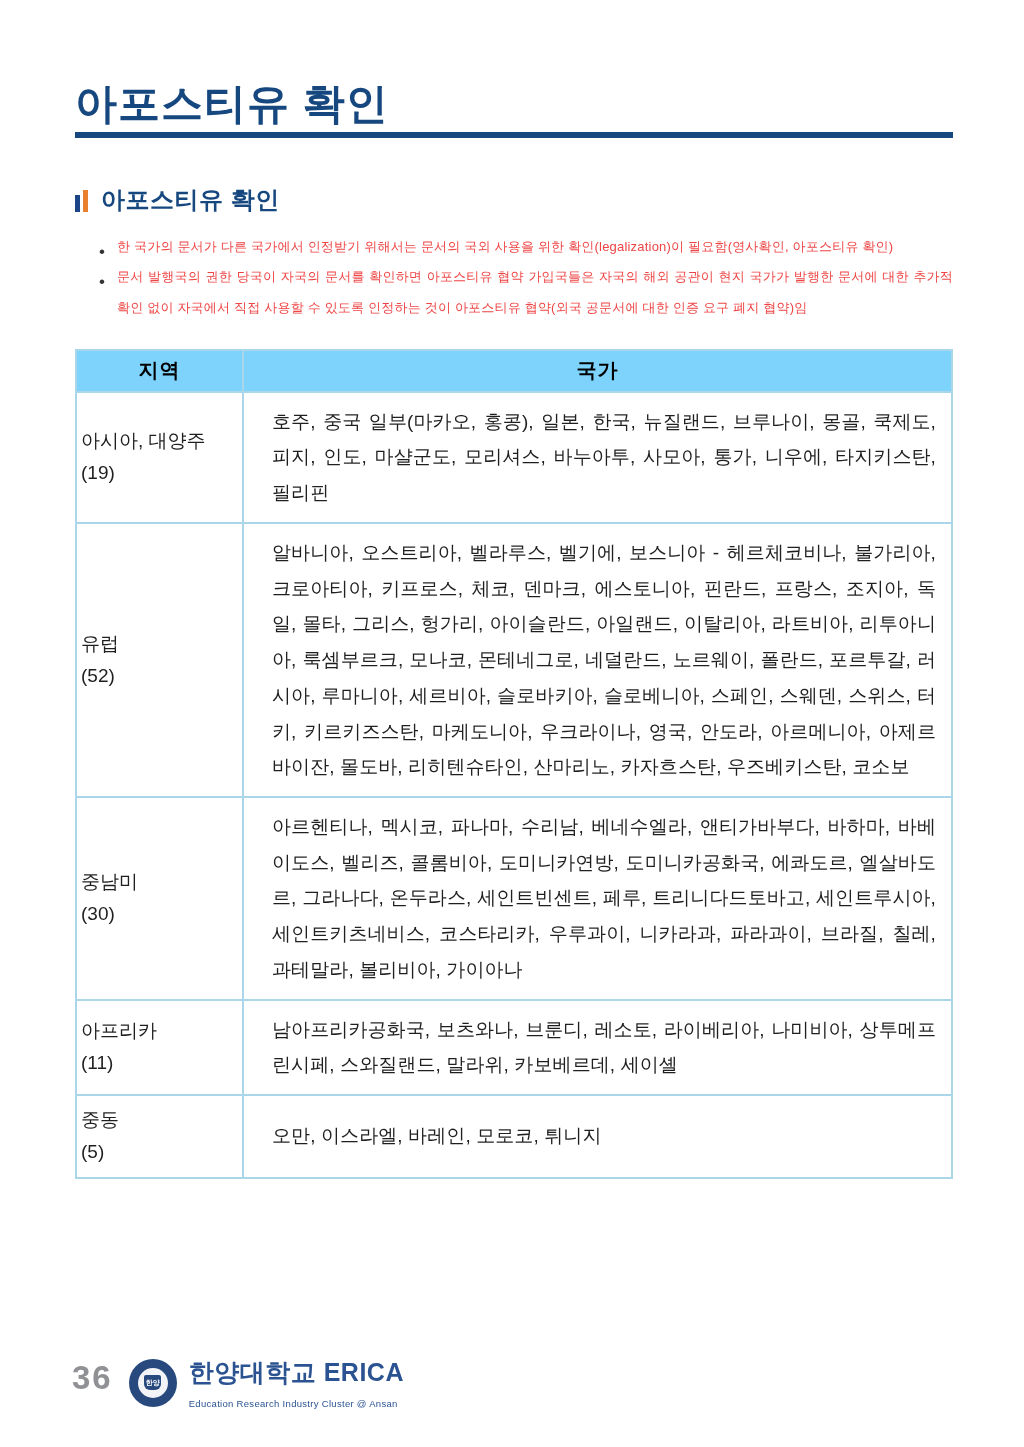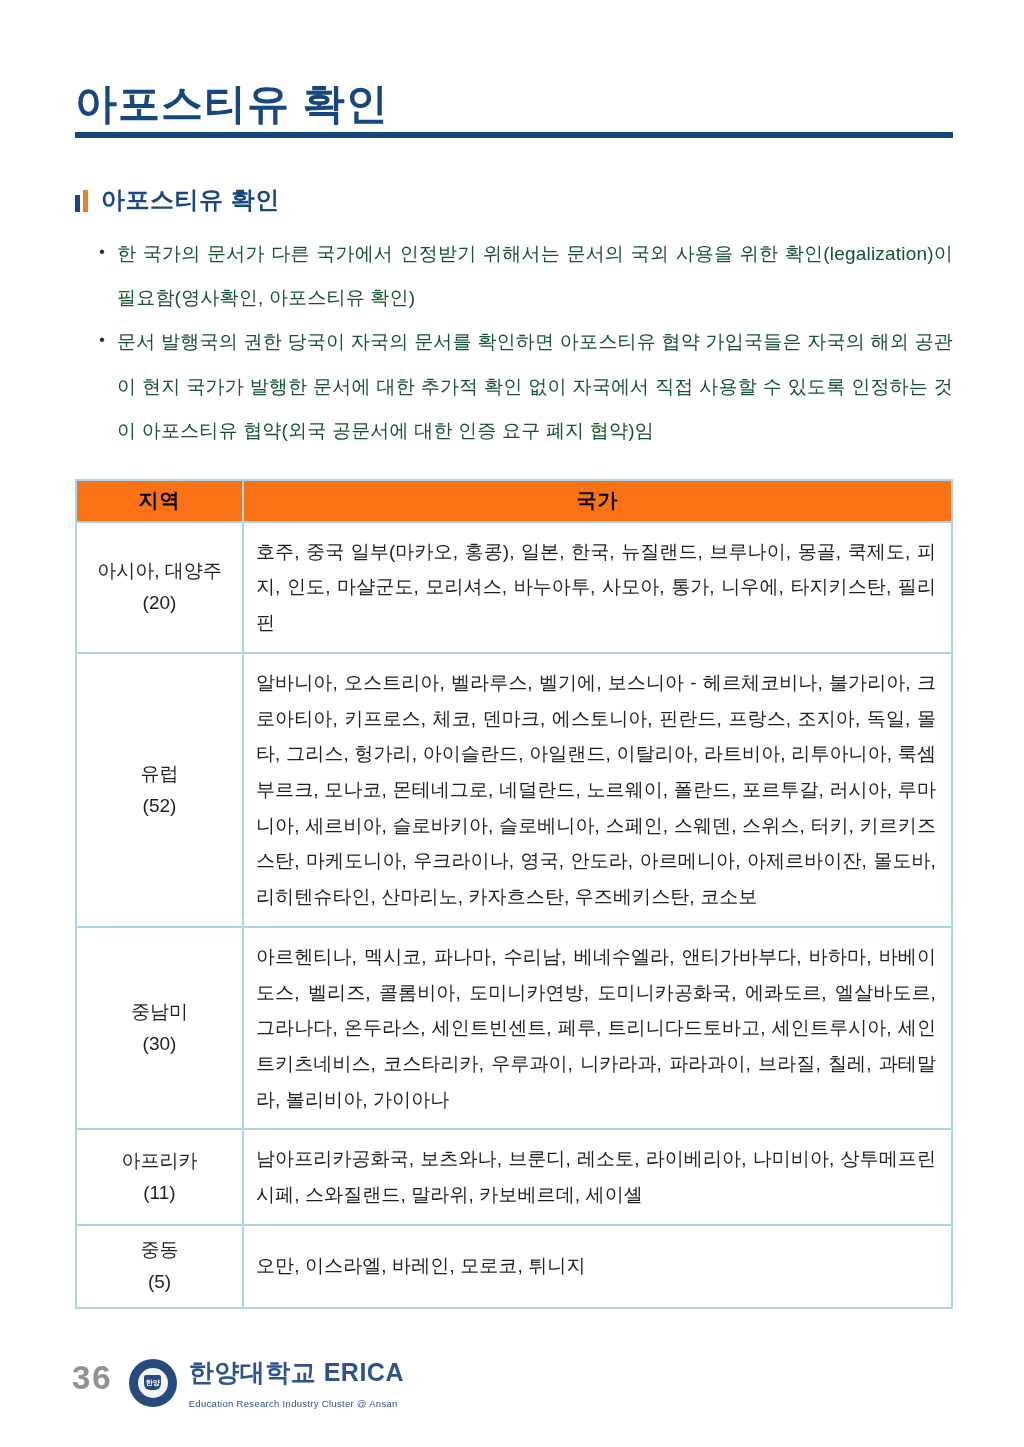--- a/index.html
+++ b/index.html
@@ -24,44 +24,44 @@
   .sec1 { margin-top:46px; }
   .sec2 { margin-top:44px; }
   .heading-marker { display:flex; align-items:flex-end; gap:3px; height:24px; }
   .bar-navy { width:5px; height:17px; background:#1c4587; }
   .bar-orange { width:5px; height:22px; background:#e8802d; }
   .heading-text { font-size:24px; font-weight:bold; color:#16477f; letter-spacing:0.5px; }
 
   
   .bullets { margin-top:16px; padding-left:22px; }
   .bullet {
-    position:relative; padding-left:20px; font-size:19px; line-height:2.32;
-    text-align:justify; color:#14532d; letter-spacing:0.2px;
+    position:relative; padding-left:20px; font-size:13px; line-height:2.32;
+    text-align:justify; color:#ef4444; letter-spacing:0.2px;
   }
   .bullet::before {
     content:"•"; position:absolute; left:2px; top:0; color:#333; font-size:17px;
   }
 
   
   table.country-table {
     margin-top:26px; width:100%; border-collapse:collapse; table-layout:fixed;
   }
   .country-table th, .country-table td { border:2px solid #a9d6e9; }
   .country-table th {
-    background:#f97316; font-size:20px; font-weight:bold; color:#000;
+    background:#7dd3fc; font-size:20px; font-weight:bold; color:#000;
     height:42px; text-align:center; letter-spacing:1px;
   }
   .col-region { width:167px; }
   td.region-cell {
-    text-align:center; font-size:19px; line-height:1.7; color:#1f1f1f;
-    vertical-align:middle; padding:8px 16px;
+    font-size:19px; line-height:1.7; color:#1f1f1f;
+    vertical-align:middle; padding:8px 4px;
   }
   td.country-cell {
     font-size:19px; line-height:1.88; color:#1f1f1f; text-align:justify;
-    vertical-align:middle; padding:11px 15px 11px 12px; letter-spacing:0.1px;
+    vertical-align:middle; padding:11px 15px 11px 28px; letter-spacing:0.1px;
   }
 
   
   .footer {
     position:absolute; left:72px; bottom:38px; display:flex; gap:12px;
   }
   .page-number { font-size:33px; font-weight:bold; color:#8f9194; letter-spacing:2px; }
   .seal {
     width:48px; height:48px; border-radius:50%; background:#27497e; position:relative;
     display:flex; align-items:center; justify-content:center; flex-shrink:0; margin-left:4px;
@@ -110,21 +110,21 @@
       <thead>
         <tr>
           <th>지역</th>
           <th>국가</th>
         </tr>
       </thead>
       <tbody>
         <tr>
           <td class="region-cell">
             <div>아시아, 대양주</div>
-            <div>(20)</div>
+            <div>(19)</div>
           </td>
           <td class="country-cell">호주, 중국 일부(마카오, 홍콩), 일본, 한국, 뉴질랜드, 브루나이, 몽골, 쿡제도, 피지, 인도, 마샬군도, 모리셔스, 바누아투, 사모아, 통가, 니우에, 타지키스탄, 필리핀</td>
         </tr>
         <tr>
           <td class="region-cell">
             <div>유럽</div>
             <div>(52)</div>
           </td>
           <td class="country-cell">알바니아, 오스트리아, 벨라루스, 벨기에, 보스니아 - 헤르체코비나, 불가리아, 크로아티아, 키프로스, 체코, 덴마크, 에스토니아, 핀란드, 프랑스, 조지아, 독일, 몰타, 그리스, 헝가리, 아이슬란드, 아일랜드, 이탈리아, 라트비아, 리투아니아, 룩셈부르크, 모나코, 몬테네그로, 네덜란드, 노르웨이, 폴란드, 포르투갈, 러시아, 루마니아, 세르비아, 슬로바키아, 슬로베니아, 스페인, 스웨덴, 스위스, 터키, 키르키즈스탄, 마케도니아, 우크라이나, 영국, 안도라, 아르메니아, 아제르바이잔, 몰도바, 리히텐슈타인, 산마리노, 카자흐스탄, 우즈베키스탄, 코소보</td>
         </tr>

